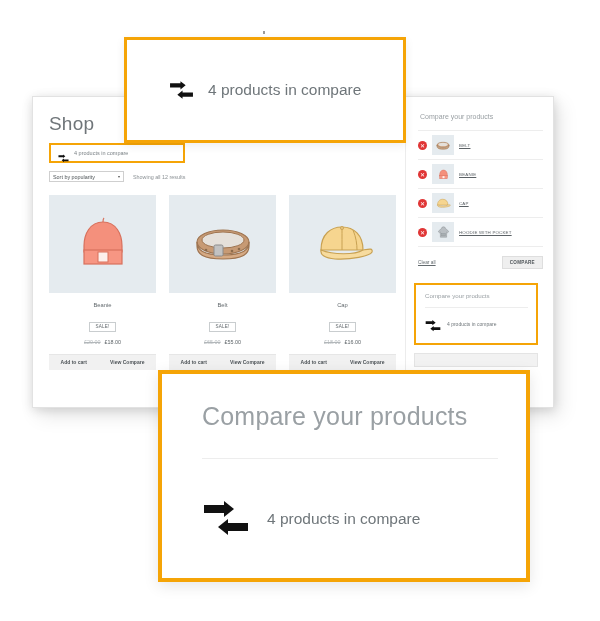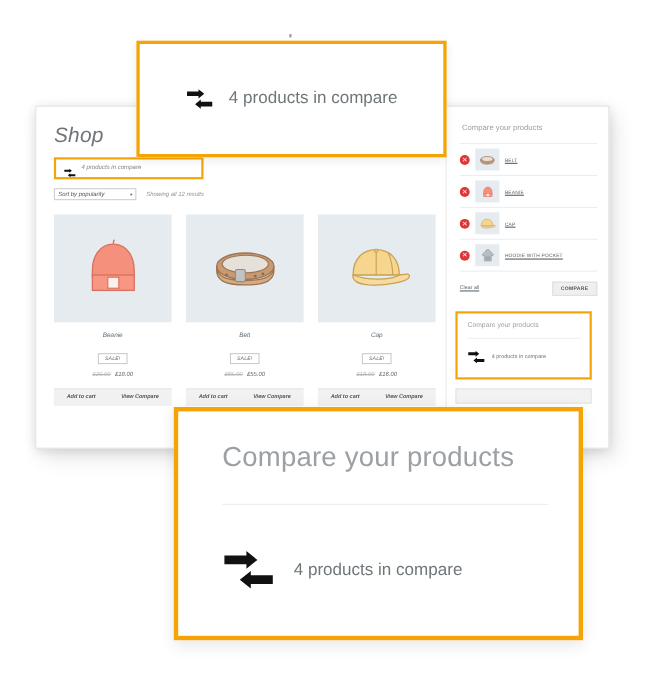--- a/index.html
+++ b/index.html
@@ -11,21 +11,21 @@
   }
 
   
   .shop-window{
     position:absolute;left:32px;top:96px;width:522px;height:312px;
     background:#ffffff;border:1px solid #e2e2e2;
     box-shadow:0 2px 10px rgba(0,0,0,.13), 6px 8px 18px rgba(0,0,0,.10);
     box-sizing:border-box;
   }
   .shop-inner{position:absolute;inset:0;display:flex;}
-  .shop-main{width:372px;padding:16px 0 0 16px;box-sizing:border-box;position:relative;font-style:italic;}
+  .shop-main{width:372px;padding:16px 0 0 16px;box-sizing:border-box;position:relative;}
   .shop-aside{flex:1;border-left:1px solid #ececec;padding:14px 10px 0 12px;box-sizing:border-box;position:relative;}
 
   .page-title{
     font-size:19px;color:#6f7579;font-weight:400;letter-spacing:.2px;
     margin:0 0 8px 0;font-family:"Liberation Sans",sans-serif;
   }
 
   
   .compare-link-box{
     border:2px solid #f5a406;width:136px;height:20px;box-sizing:border-box;

